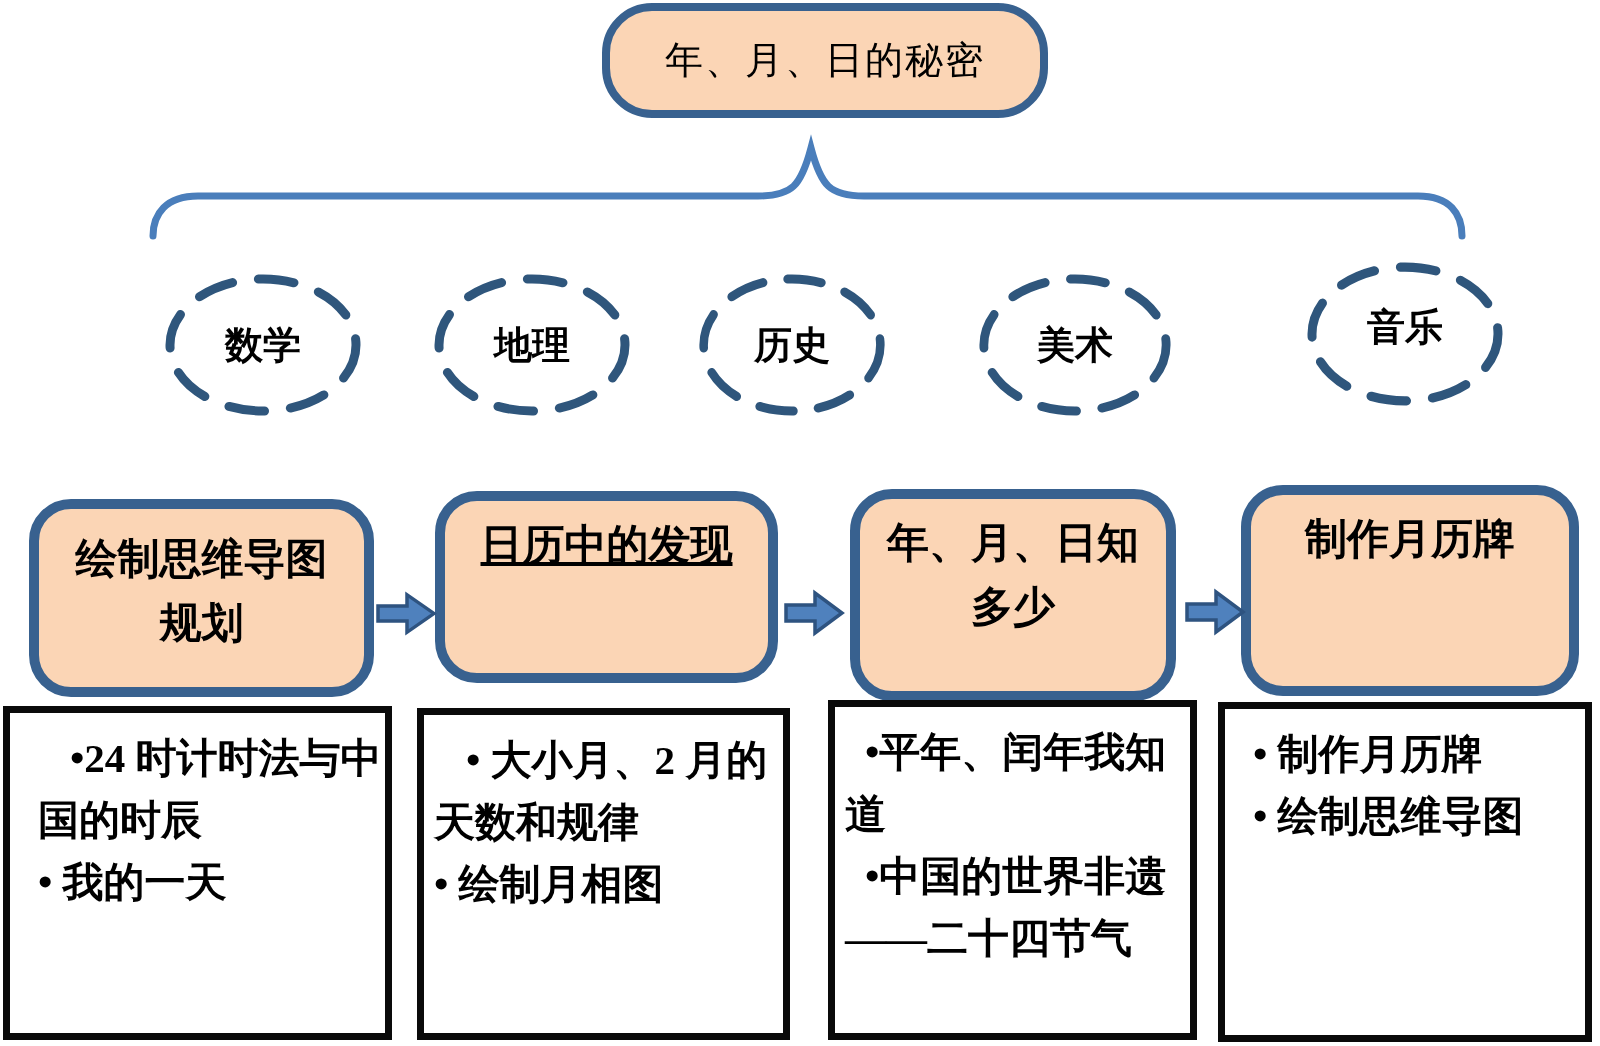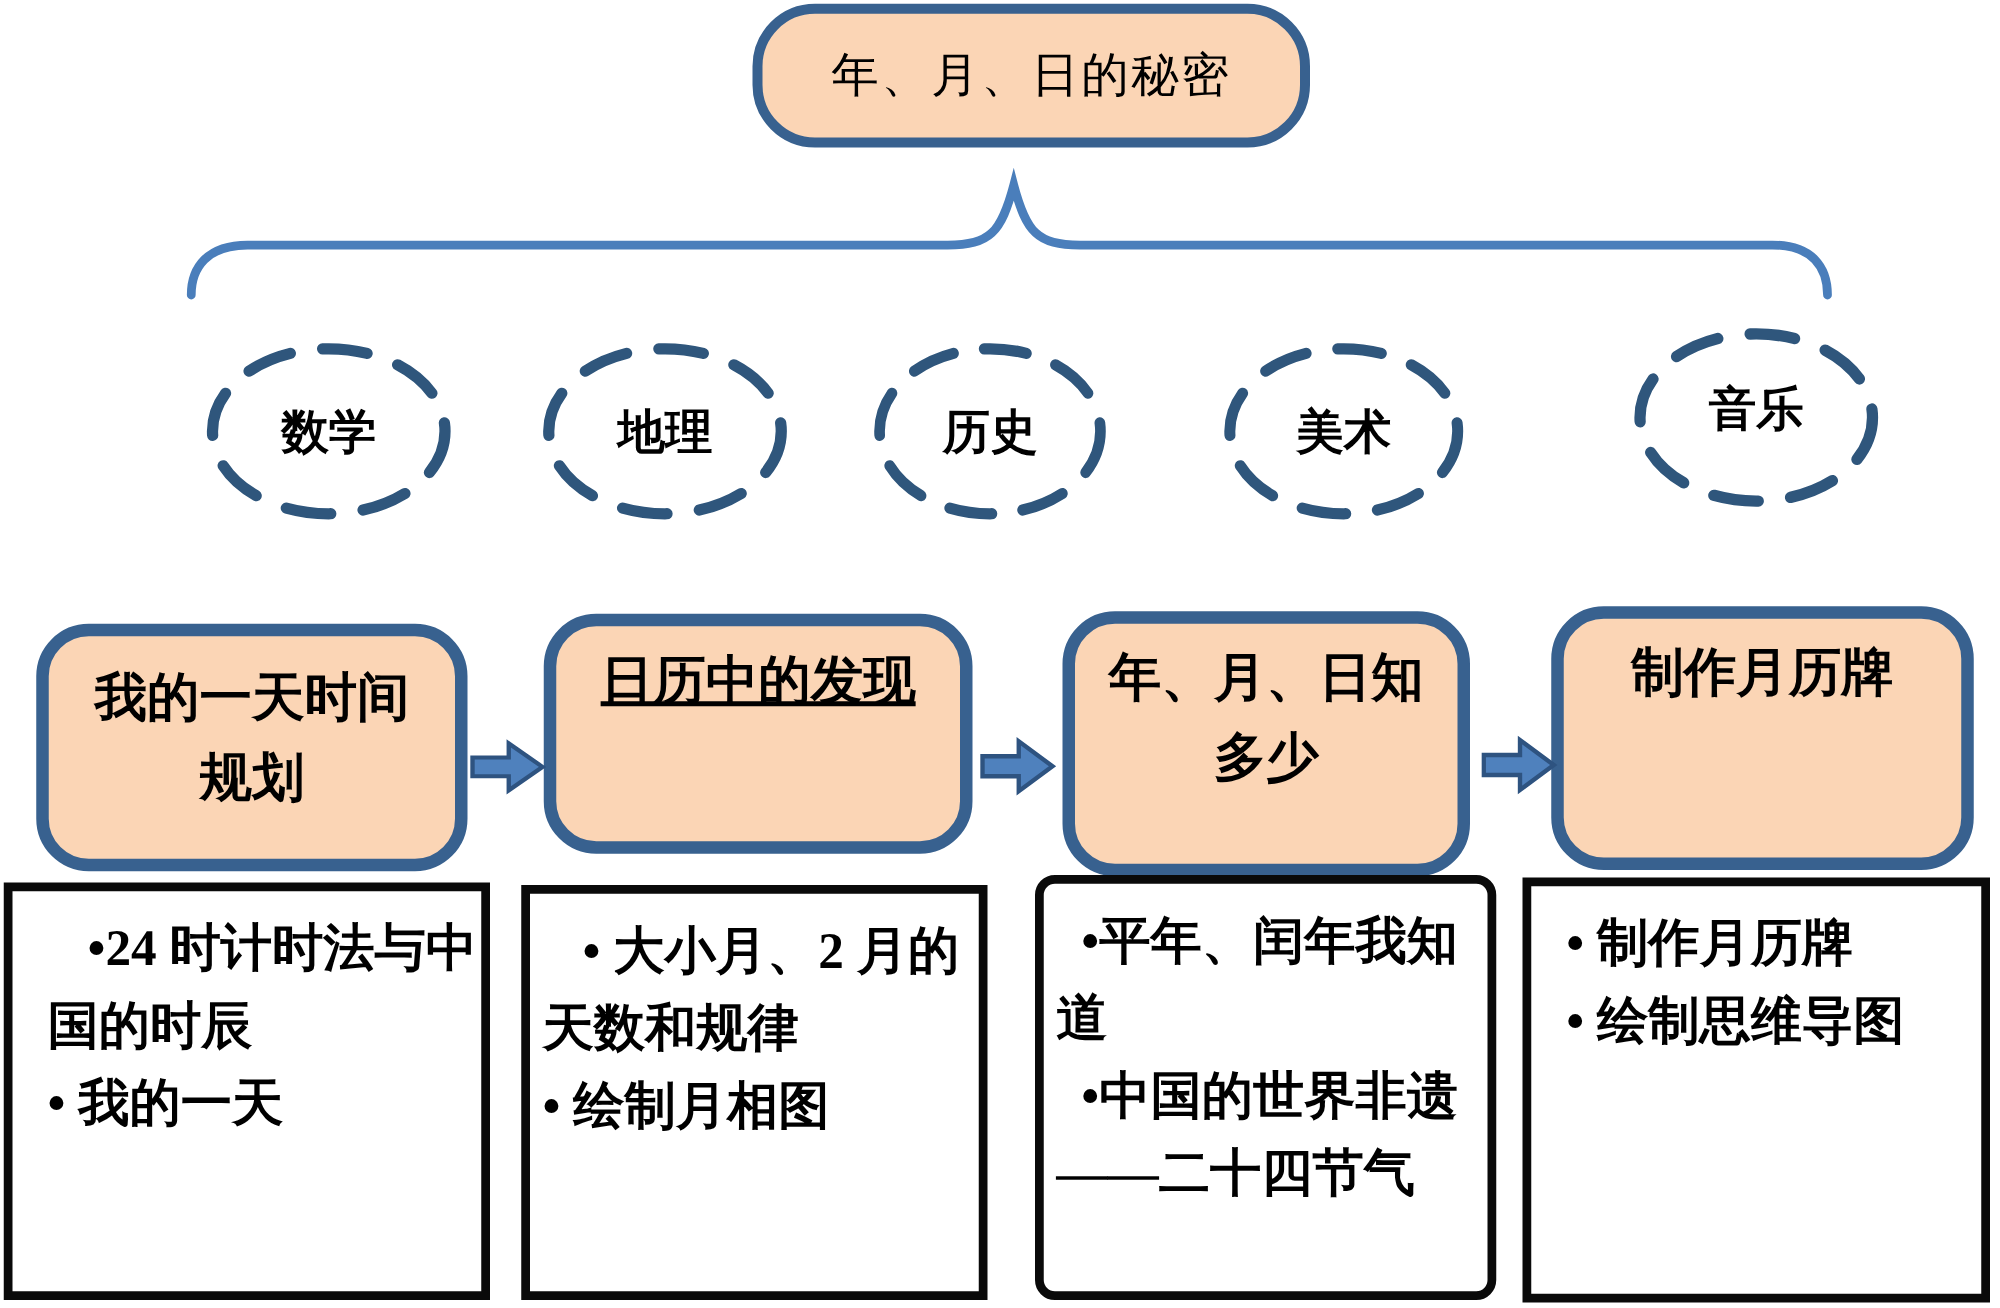--- a/index.html
+++ b/index.html
@@ -107,21 +107,21 @@
     <span class="subject-label">美术</span>
   </div>
   <div class="subject" style="left:1305px;top:260px;width:200px;height:148px;">
     <svg viewBox="0 0 200 146" preserveAspectRatio="none">
         <ellipse cx="100" cy="73" rx="93" ry="66"></ellipse>
       </svg>
     <span class="subject-label" style="margin-top:-14px;">音乐</span>
   </div>
 
   <div class="stage" style="left:29px;top:499px;width:345px;height:198px;padding-top:18px;">
-    <span class="sline">我的一天时间</span>
+    <span class="sline">绘制思维导图</span>
     <span class="sline">规划</span>
   </div>
   <div class="stage" style="left:435px;top:491px;width:343px;height:192px;text-decoration:underline;">
     <span class="sline">日历中的发现</span>
   </div>
   <div class="stage" style="left:850px;top:489px;width:326px;height:212px;">
     <span class="sline">年、月、日知</span>
     <span class="sline">多少</span>
   </div>
   <div class="stage" style="left:1241px;top:485px;width:338px;height:211px;">
@@ -141,21 +141,21 @@
   <div class="detail" style="left:3px;top:706px;width:389px;height:334px;padding-left:24px;">
     <div class="line first">•24 时计时法与中</div>
     <div class="line cont">国的时辰</div>
     <div class="line cont">• 我的一天</div>
   </div>
   <div class="detail" style="left:417px;top:708px;width:373px;height:332px;">
     <div class="line first">• 大小月、2 月的</div>
     <div class="line cont">天数和规律</div>
     <div class="line cont">• 绘制月相图</div>
   </div>
-  <div class="detail" style="left:828px;top:700px;width:369px;height:340px;border-radius:16px;">
+  <div class="detail" style="left:828px;top:700px;width:369px;height:340px;">
     <div class="line first" style="padding-left:24px;">•平年、闰年我知</div>
     <div class="line cont">道</div>
     <div class="line first" style="padding-left:24px;">•中国的世界非遗</div>
     <div class="line cont">——二十四节气</div>
   </div>
   <div class="detail" style="left:1218px;top:702px;width:374px;height:340px;">
     <div class="line first" style="padding-left:22px;">• 制作月历牌</div>
     <div class="line first" style="padding-left:22px;">• 绘制思维导图</div>
   </div>
 

